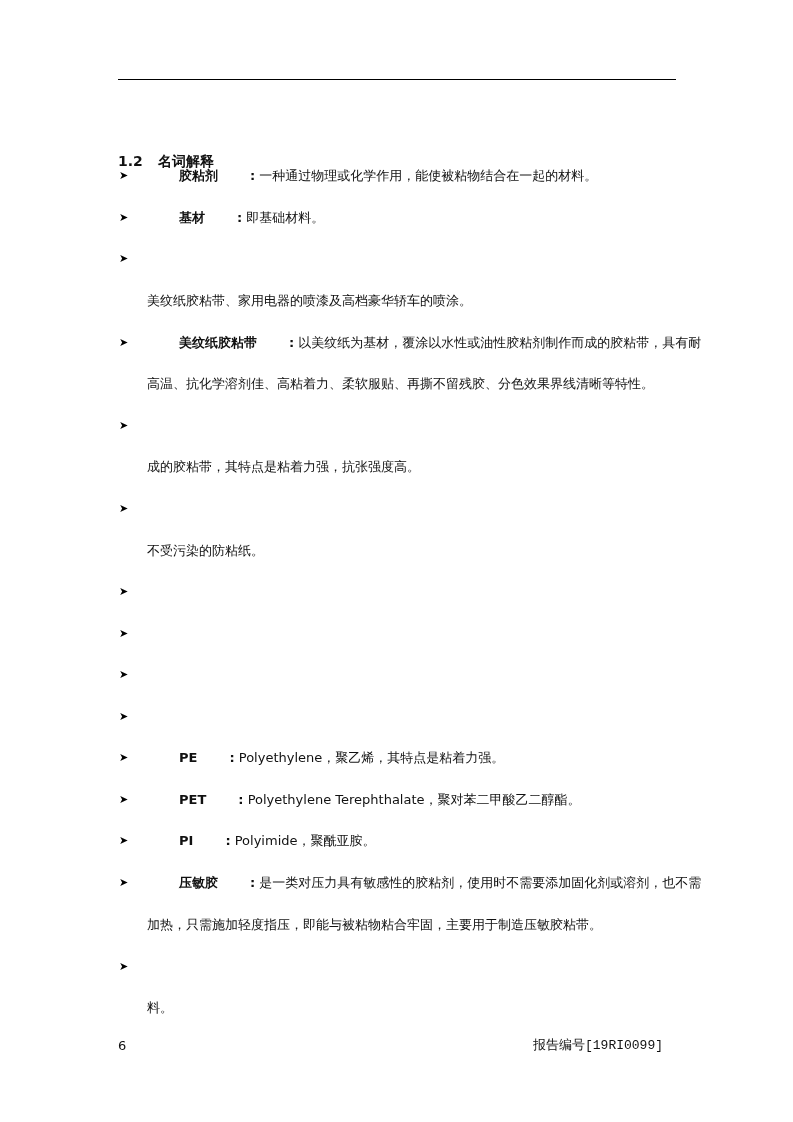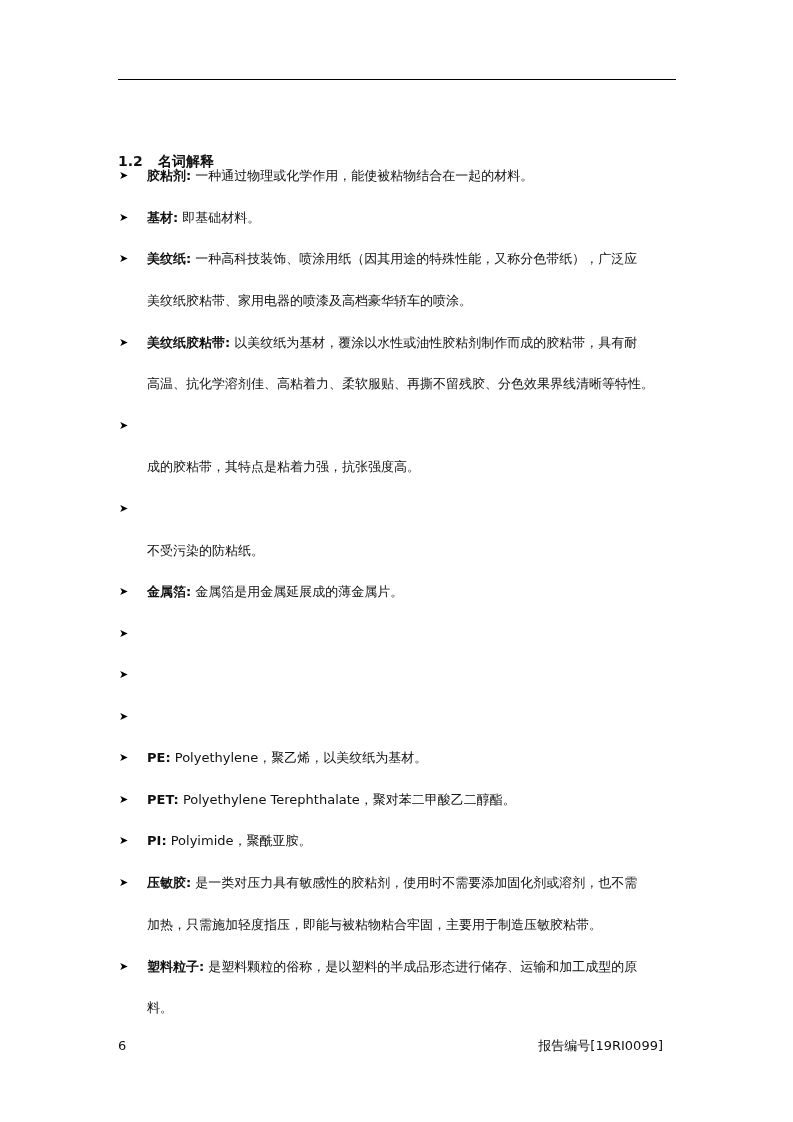--- a/index.html
+++ b/index.html
@@ -55,35 +55,37 @@
     line-height: 20px;
     color: #000000;
   }
   .text {
     position: absolute;
     left: 147px;
     top: 0;
   }
   .term {
     font-weight: bold;
+    margin-left: 32px;
   }
   .footer-page {
     position: absolute;
     left: 118px;
     top: 1037px;
     font-size: 13px;
     line-height: 18px;
   }
   .footer-report {
     position: absolute;
     right: 130px;
     top: 1037px;
     font-size: 13px;
     line-height: 18px;
     white-space: nowrap;
+    font-family: Liberation Mono, monospace;
   }
 </style>
 </head>
 <body>
 
 <div class="header-rule"></div>
 
 <div class="section-heading">
   <span class="num">1.2</span><span>名词解释</span>
 </div>
@@ -93,21 +95,20 @@
   <span class="text"><span class="term">胶粘剂</span><span class="term">:</span> <span>一种通过物理或化学作用，能使被粘物结合在一起的材料。</span></span>
 </div>
 
 <div class="entry-line" style="top:208px">
   <span class="bullet">➤</span>
   <span class="text"><span class="term">基材</span><span class="term">:</span> <span>即基础材料。</span></span>
 </div>
 
 <div class="entry-line" style="top:249px">
   <span class="bullet">➤</span>
-  <span class="text"><span class="term">美纹纸</span><span class="term">:</span> <span>一种高科技装饰、喷涂用纸（因其用途的特殊性能，又称分色带纸），广泛应</span></span>
 </div>
 <div class="entry-line" style="top:291px">
   <span class="text">美纹纸胶粘带、家用电器的喷漆及高档豪华轿车的喷涂。</span>
 </div>
 
 <div class="entry-line" style="top:333px">
   <span class="bullet">➤</span>
   <span class="text"><span class="term">美纹纸胶粘带</span><span class="term">:</span> <span>以美纹纸为基材，覆涂以水性或油性胶粘剂制作而成的胶粘带，具有耐</span></span>
 </div>
 <div class="entry-line" style="top:374px">
@@ -123,38 +124,37 @@
 
 <div class="entry-line" style="top:499px">
   <span class="bullet">➤</span>
 </div>
 <div class="entry-line" style="top:541px">
   <span class="text">不受污染的防粘纸。</span>
 </div>
 
 <div class="entry-line" style="top:582px">
   <span class="bullet">➤</span>
-  <span class="text"><span class="term">金属箔</span><span class="term">:</span> <span>金属箔是用金属延展成的薄金属片。</span></span>
 </div>
 
 <div class="entry-line" style="top:624px">
   <span class="bullet">➤</span>
 </div>
 
 <div class="entry-line" style="top:665px">
   <span class="bullet">➤</span>
 </div>
 
 <div class="entry-line" style="top:707px">
   <span class="bullet">➤</span>
 </div>
 
 <div class="entry-line" style="top:748px">
   <span class="bullet">➤</span>
-  <span class="text"><span class="term">PE</span><span class="term">:</span> <span>Polyethylene，聚乙烯，以美纹纸为基材。</span></span>
+  <span class="text"><span class="term">PE</span><span class="term">:</span> <span>Polyethylene，聚乙烯，其特点是粘着力强。</span></span>
 </div>
 
 <div class="entry-line" style="top:790px">
   <span class="bullet">➤</span>
   <span class="text"><span class="term">PET</span><span class="term">:</span> <span>Polyethylene Terephthalate，聚对苯二甲酸乙二醇酯。</span></span>
 </div>
 
 <div class="entry-line" style="top:831px">
   <span class="bullet">➤</span>
   <span class="text"><span class="term">PI</span><span class="term">:</span> <span>Polyimide，聚酰亚胺。</span></span>
@@ -163,20 +163,19 @@
 <div class="entry-line" style="top:873px">
   <span class="bullet">➤</span>
   <span class="text"><span class="term">压敏胶</span><span class="term">:</span> <span>是一类对压力具有敏感性的胶粘剂，使用时不需要添加固化剂或溶剂，也不需</span></span>
 </div>
 <div class="entry-line" style="top:915px">
   <span class="text">加热，只需施加轻度指压，即能与被粘物粘合牢固，主要用于制造压敏胶粘带。</span>
 </div>
 
 <div class="entry-line" style="top:957px">
   <span class="bullet">➤</span>
-  <span class="text"><span class="term">塑料粒子</span><span class="term">:</span> <span>是塑料颗粒的俗称，是以塑料的半成品形态进行储存、运输和加工成型的原</span></span>
 </div>
 <div class="entry-line" style="top:998px">
   <span class="text">料。</span>
 </div>
 
 <div class="footer-page">6</div>
 <div class="footer-report">报告编号[19RI0099]</div>
 
 </body></html>

